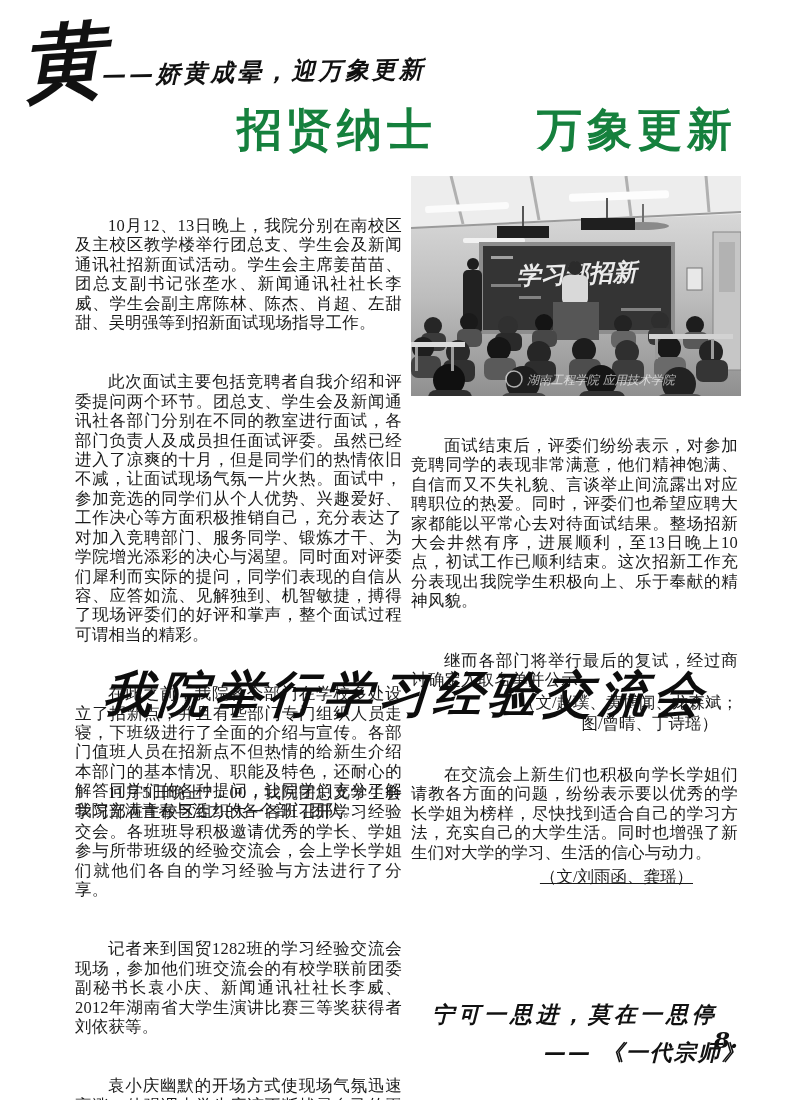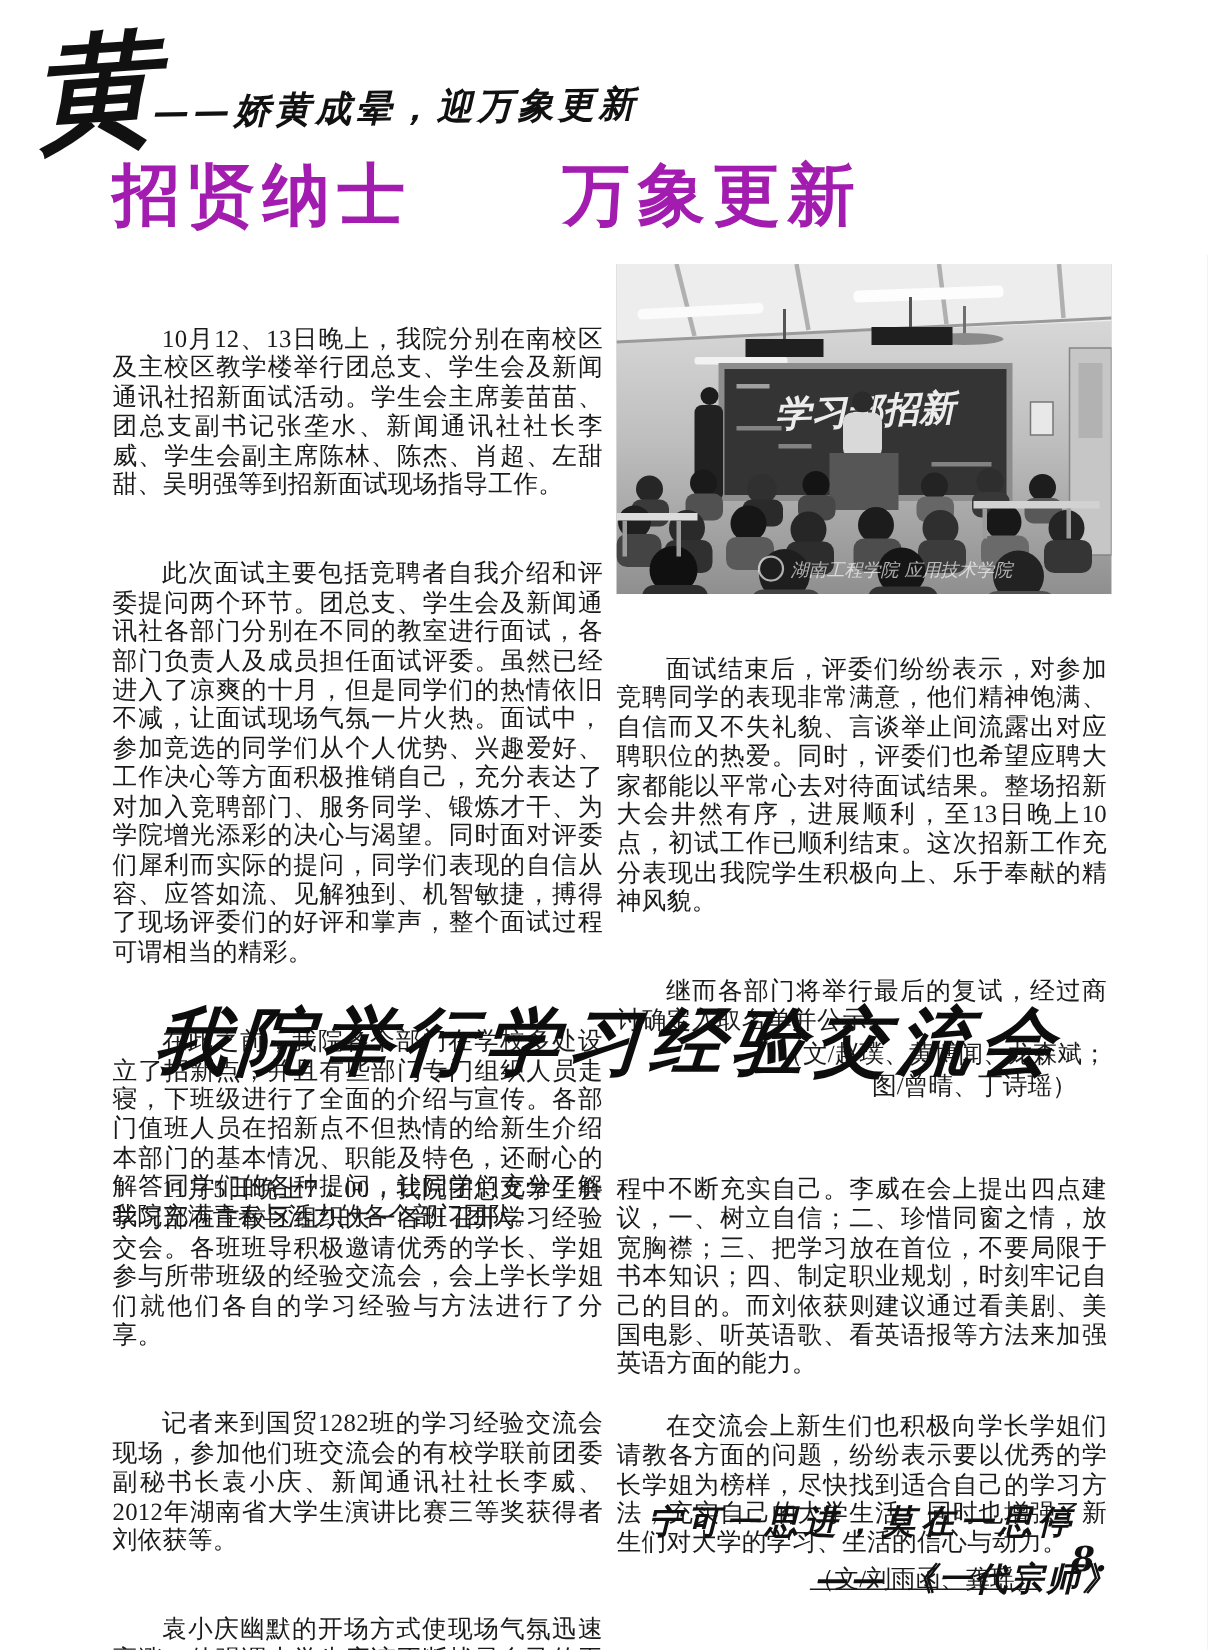--- a/index.html
+++ b/index.html
@@ -35,26 +35,26 @@
     font-family: "DejaVu Serif", serif;
     letter-spacing: 3px;
     color: #111;
     transform: rotate(-1deg);
   }
   
   .headline1 {
     position: absolute;
     left: 75px; top: 100px;
     width: 662px;
-    text-align: left;
+    text-align: right;
     font-family: "DejaVu Sans", sans-serif;
     font-weight: 900;
     font-size: 45px;
     letter-spacing: 5px;
-    color: #a21caf;
+    color: #15803d;
     white-space: nowrap;
   }
   
   .article {
     position: absolute;
     left: 75px;
     width: 663px;
     display: flex;
     gap: 9px;
   }
@@ -281,21 +281,20 @@
 
   <h2 class="headline2">我院举行学习经验交流会</h2>
 
   <div class="article article-2">
     <div class="col">
       <p>11月5日晚上7：00，我院团总支学生会学习部在主校区组织大一各班召开学习经验交会。各班班导积极邀请优秀的学长、学姐参与所带班级的经验交流会，会上学长学姐们就他们各自的学习经验与方法进行了分享。</p>
       <p>记者来到国贸1282班的学习经验交流会现场，参加他们班交流会的有校学联前团委副秘书长袁小庆、新闻通讯社社长李威、2012年湖南省大学生演讲比赛三等奖获得者刘依获等。</p>
       <p>袁小庆幽默的开场方式使现场气氛迅速高涨，他强调大学生应该不断找寻自己的平台，在脚踏实地做好自己本职工作的同时，为自己争取到更多的机会，同时要在多读、多写的过</p>
     </div>
     <div class="col">
-      <p class="no-indent">程中不断充实自己。李威在会上提出四点建议，一、树立自信；二、珍惜同窗之情，放宽胸襟；三、把学习放在首位，不要局限于书本知识；四、制定职业规划，时刻牢记自己的目的。而刘依获则建议通过看美剧、美国电影、听英语歌、看英语报等方法来加强英语方面的能力。</p>
       <p class="gap-top">在交流会上新生们也积极向学长学姐们请教各方面的问题，纷纷表示要以优秀的学长学姐为榜样，尽快找到适合自己的学习方法，充实自己的大学生活。同时也增强了新生们对大学的学习、生活的信心与动力。</p>
       <div class="byline byline-2">（文/刘雨函、龚瑶）</div>
     </div>
   </div>
 
   <div class="footer-quote">
     <div>宁可一思进，莫在一思停</div>
     <div class="attribution">—— 《一代宗师》</div>
   </div>
 

